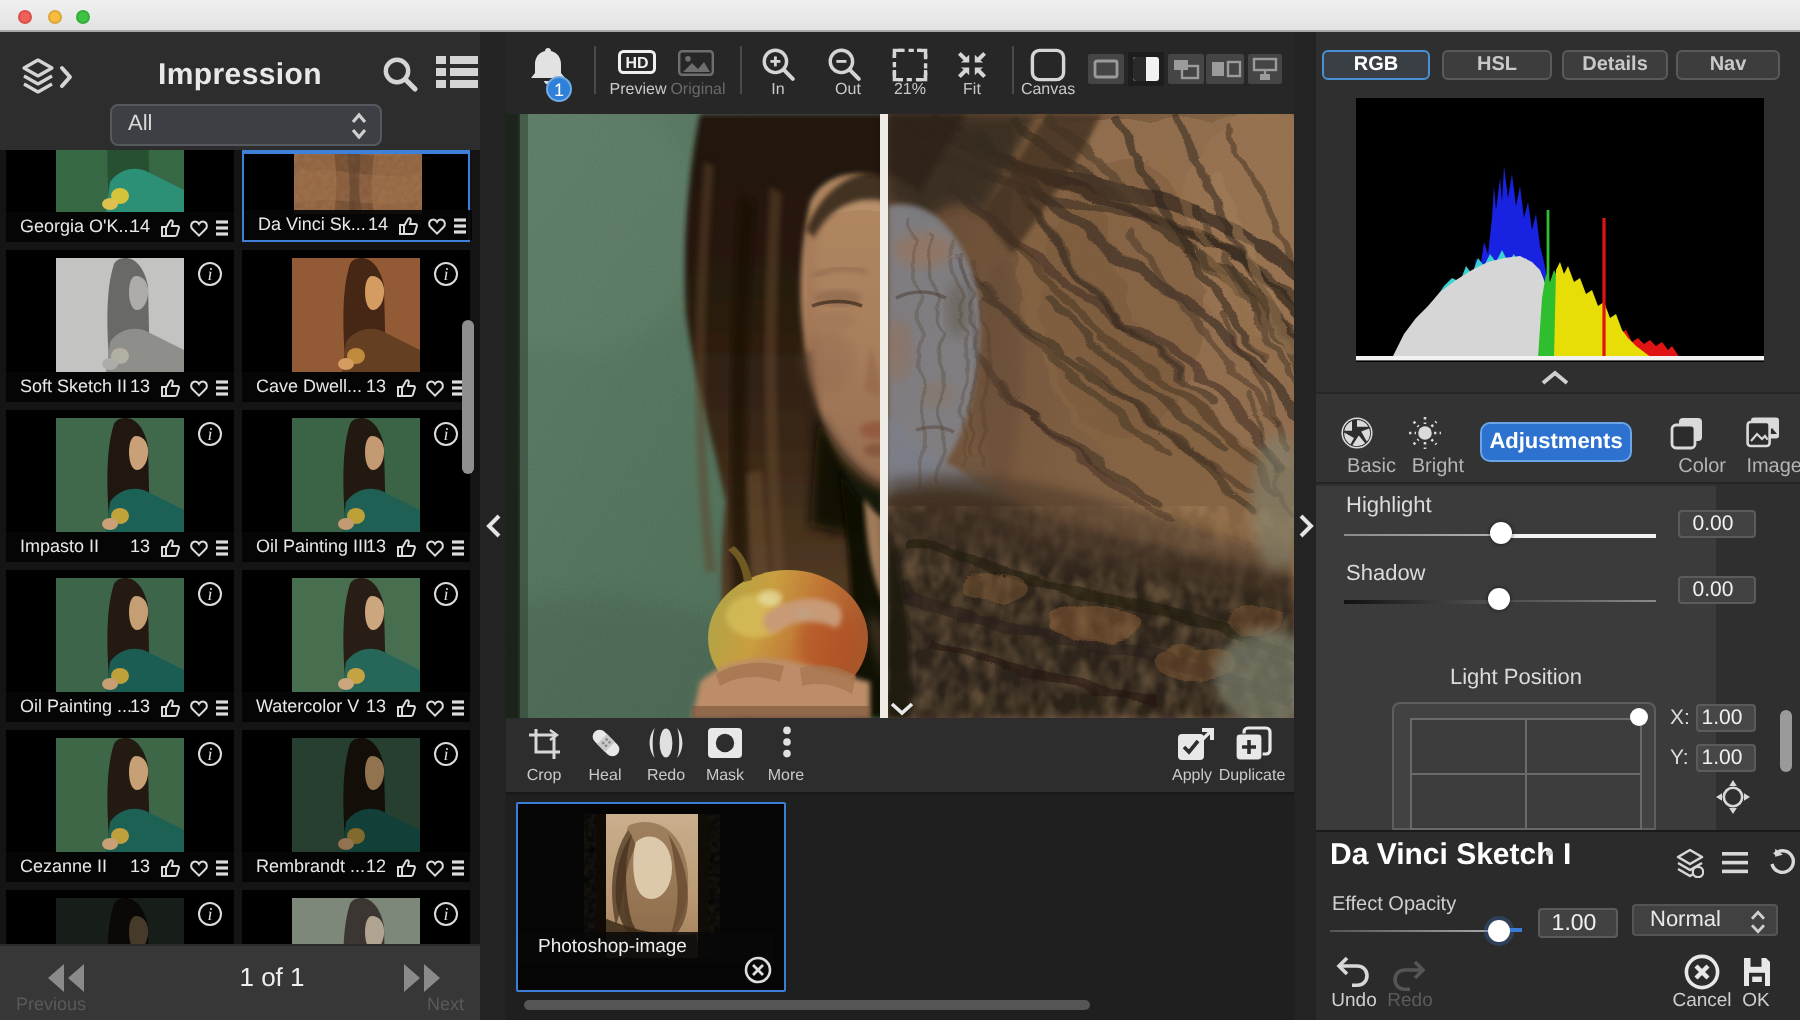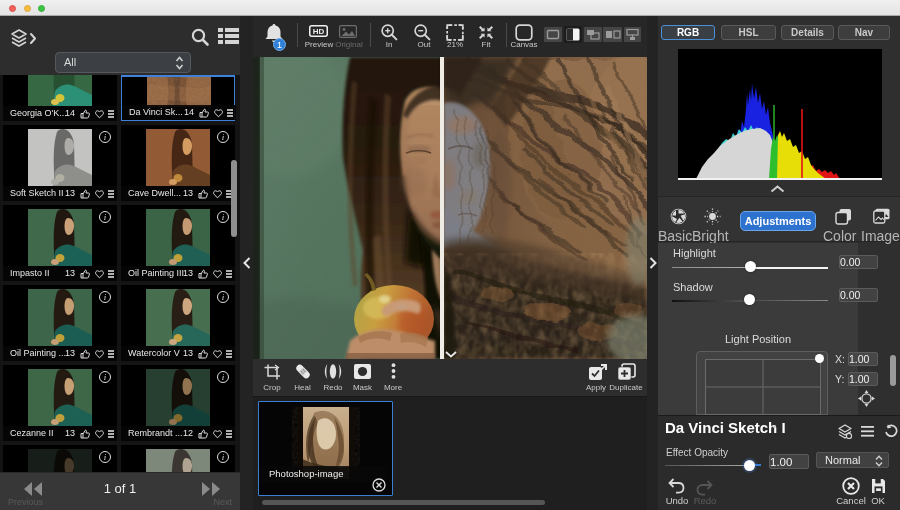--- a/index.html
+++ b/index.html
@@ -15,45 +15,45 @@
 #dropdown{position:absolute;left:55px;top:36px;width:136px;height:21px;background:#3c4045;border:1px solid #55595e;border-radius:4px;color:#d8d8d8;font-size:11px;line-height:19px;padding-left:8px}
 #grid{left:0;top:59px;width:240px;height:397px;overflow:hidden;background:#141414}
 .cell{position:absolute;width:114px;height:76px;background:#000}
 .thumb{position:absolute;left:25px;top:4px;width:64px;height:57px;overflow:hidden}
 .cap{position:absolute;left:0;bottom:0;width:114px;height:15px;background:rgba(5,5,5,.92);color:#e8e8e8;font-size:9px;line-height:15px}
 .cap .nm{position:absolute;left:7px;top:0;white-space:nowrap}
 .cap .ct{position:absolute;left:56px;width:16px;text-align:right;top:0}
 .cap svg{position:absolute;top:2.5px}
 .info{position:absolute;right:6px;top:6px;width:12px;height:12px;border:1.2px solid #ddd;border-radius:50%;color:#ddd;font-size:9px;font-style:italic;font-family:"Liberation Serif",serif;text-align:center;line-height:11px}
 #pager{left:0;top:456px;width:240px;height:38px;background:#373737;border-top:1px solid #2a2a2a}
-#pager .pg{position:absolute;left:0;top:8px;width:240px;text-align:center;color:#efefef;font-size:13px}
+#pager .pg{position:absolute;left:16px;top:8px;width:240px;text-align:center;color:#efefef;font-size:13px}
 #pager .lbl{position:absolute;bottom:3px;font-size:9px;color:#5a5a5a}
 
 .strip{top:16px;width:13px;height:494px;background:#232323}
 
 #toolbar{left:253px;top:16px;width:394px;height:41px;background:#272727}
 .tlabel{position:absolute;font-size:8px;color:#c9c9c9;text-align:center}
 .tlabel.dim{color:#6a6a6a}
 #imgarea{left:253px;top:57px;width:394px;height:302px;background:#000}
 #toolsbar{left:253px;top:359px;width:394px;height:38px;background:#2d2d2d;border-bottom:1px solid #191919}
 #thpanel{left:253px;top:398px;width:394px;height:112px;background:#1f1f1f}
 #thcell{position:absolute;left:5px;top:3px;width:135px;height:95px;background:#050505;border:1.5px solid #3b7fd4;border-radius:1px}
 #thcell .timg{position:absolute;left:33px;top:5px;width:68px;height:72px}
 #thcell .tcap{position:absolute;left:0;bottom:13px;width:128px;height:16px;background:rgba(8,8,8,.85);color:#eee;font-size:9.5px;line-height:16px;padding-left:10px}
 #hscroll{position:absolute;left:9px;top:102px;width:283px;height:5px;background:#555;border-radius:3px}
 
 #rpanel{left:658px;top:16px;width:242px;height:494px;background:#2f2f2f}
 .rtab{position:absolute;top:9px;height:15px;background:#3d3d3d;border:1px solid #5a5a5a;border-radius:3px;color:#c9c9c9;font-size:10px;font-weight:bold;text-align:center;line-height:13px}
 .rtab.sel{background:#3a3f46;border:1.5px solid #4b8fd6;color:#fff}
 #irow{position:absolute;left:0;top:180px;width:242px;height:46px;background:#333333;border-top:1px solid #252525;border-bottom:1px solid #252525}
-.ilabel{position:absolute;font-size:14px;color:#b5b5b5;text-align:left}
+.ilabel{position:absolute;font-size:10px;color:#b5b5b5;text-align:right}
 #adjbtn{position:absolute;left:82px;top:14px;width:76px;height:20px;background:#2e72cf;border:1.5px solid #6aa5e8;border-radius:5px;color:#fff;font-size:11px;font-weight:bold;text-align:center;line-height:18px}
 #sliders{position:absolute;left:0;top:227px;width:200px;height:172px;background:#3b3b3b}
 .slabel{position:absolute;font-size:11px;color:#dcdcdc}
-.vbox{position:absolute;width:39px;height:14px;background:#424242;border:1px solid #5b5b5b;border-radius:2px;color:#f0f0f0;font-size:10.5px;text-align:left;line-height:13px;padding-right:4px}
+.vbox{position:absolute;width:39px;height:14px;background:#424242;border:1px solid #5b5b5b;border-radius:2px;color:#f0f0f0;font-size:10.5px;text-align:center;line-height:13px;padding-right:4px}
 .thumbdot{position:absolute;width:11px;height:11px;background:#fff;border-radius:50%;box-shadow:0 0 2px rgba(0,0,0,.6)}
 #bsect{position:absolute;left:0;top:399px;width:242px;height:95px;background:#2b2b2b;border-top:1px solid #1a1a1a}
 #btitle{position:absolute;left:7px;top:3px;color:#fff;font-size:15px;font-weight:bold}
 #eolabel{position:absolute;left:8px;top:31px;color:#cfcfcf;font-size:10px}
 #nbox{position:absolute;left:158px;top:36px;width:73px;height:16px;background:#414141;border:1px solid #555;border-radius:2px;color:#e8e8e8;font-size:11px;line-height:15px;padding-left:8px}
 .blabel{position:absolute;font-size:9.5px;color:#cfcfcf;text-align:center}
 .blabel.dim{color:#5c5c5c}
 svg{display:block}
 </style></head>
 <body>
@@ -74,20 +74,21 @@
     </svg>
 
 <div class="abs" id="titlebar">
   <div class="tl" style="left:9px;background:#f2605a;border:.5px solid #d9504a"></div>
   <div class="tl" style="left:24px;background:#f8bc3e;border:.5px solid #dda63a"></div>
   <div class="tl" style="left:38px;background:#3ec443;border:.5px solid #35ad3b"></div>
 </div>
 
 <div class="abs" id="lpanel">
   <div class="abs" id="lhead"></div>
+  <div id="ltitle">Impression</div>
   <svg class="abs" style="left:10px;top:11px" width="30" height="24" viewBox="0 0 30 24">
     <g fill="none" stroke="#d5d5d5" stroke-width="1.6" stroke-linejoin="round">
       <path d="M2 7 L9 3 L16 7 L9 11 Z"></path>
           <path d="M2 11 L9 15 L16 11"></path>
           <path d="M2 15 L9 19 L16 15"></path>
       <path d="M21 7 L25 11.5 L21 16" stroke-width="2" stroke-linecap="round"></path>
     </g>
   </svg>
   <svg class="abs" style="left:190px;top:11px" width="20" height="20" viewBox="0 0 20 20">
     <circle cx="8.5" cy="8.5" r="5.6" fill="none" stroke="#d5d5d5" stroke-width="2.2"></circle>

